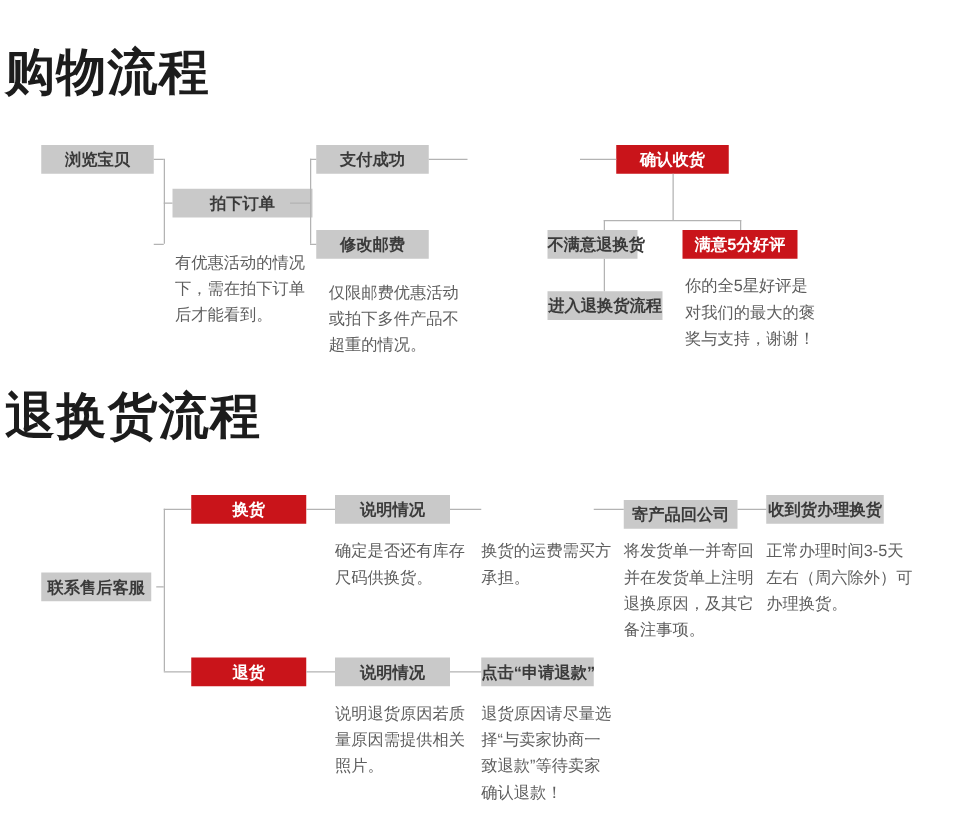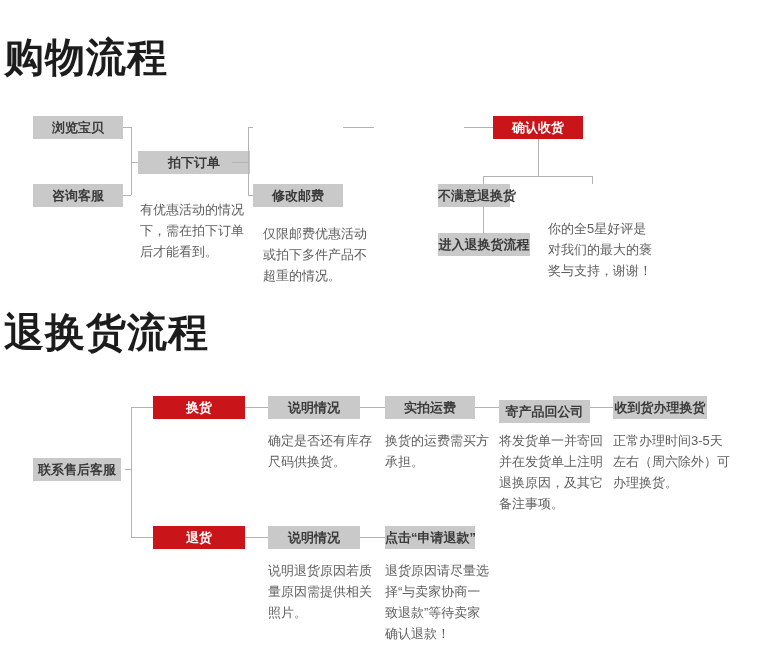--- a/index.html
+++ b/index.html
@@ -62,25 +62,26 @@
   }
 </style>
 </head>
 <body>
 
 <div id="canvas">
 
   <div class="sec-title" style="left:4px;top:30px">购物流程</div>
 
   <div class="box gray" style="left:33px;top:116px;width:90px">浏览宝贝</div>
-  <div class="box gray" style="left:33px;top:184px;width:90px">咨询客服</div>
   <div class="box gray" style="left:138px;top:151px;width:112px">拍下订单</div>
+  <div class="box gray" style="left:253px;top:116px;width:90px">支付成功</div>
   <div class="box gray" style="left:253px;top:184px;width:90px">修改邮费</div>
   <div class="box red" style="left:493px;top:116px;width:90px">确认收货</div>
   <div class="box gray" style="left:438px;top:184px;width:72px">不满意退换货</div>
+  <div class="box red" style="left:546px;top:184px;width:92px">满意5分好评</div>
   <div class="box gray" style="left:438px;top:233px;width:92px">进入退换货流程</div>
 
   <div class="hline" style="left:123px;top:127px;width:8px"></div>
   <div class="hline" style="left:123px;top:195px;width:8px"></div>
   <div class="vline" style="left:131px;top:127px;height:68px"></div>
   <div class="hline" style="left:131px;top:162px;width:7px"></div>
   <div class="hline" style="left:232px;top:162px;width:16px"></div>
   <div class="vline" style="left:248px;top:127px;height:68px"></div>
   <div class="hline" style="left:248px;top:127px;width:5px"></div>
   <div class="hline" style="left:248px;top:195px;width:5px"></div>
@@ -100,21 +101,20 @@
 超重的情况。</div>
   <div class="note" style="left:548px;top:218px;width:122px">你的全5星好评是
 对我们的最大的褒
 奖与支持，谢谢！</div>
 
   <div class="sec-title" style="left:4px;top:305px">退换货流程</div>
 
   <div class="box gray" style="left:33px;top:458px;width:88px">联系售后客服</div>
   <div class="box red" style="left:153px;top:396px;width:92px">换货</div>
   <div class="box gray" style="left:268px;top:396px;width:92px">说明情况</div>
-  <div class="box gray" style="left:385px;top:396px;width:90px">实拍运费</div>
   <div class="box gray" style="left:499px;top:400px;width:91px">寄产品回公司</div>
   <div class="box gray" style="left:613px;top:396px;width:94px">收到货办理换货</div>
   <div class="box red" style="left:153px;top:526px;width:92px">退货</div>
   <div class="box gray" style="left:268px;top:526px;width:92px">说明情况</div>
   <div class="box gray" style="left:385px;top:526px;width:90px">点击“申请退款”</div>
 
   <div class="hline" style="left:125px;top:469px;width:6px"></div>
   <div class="vline" style="left:131px;top:407px;height:130px"></div>
   <div class="hline" style="left:131px;top:407px;width:22px"></div>
   <div class="hline" style="left:131px;top:537px;width:22px"></div>

